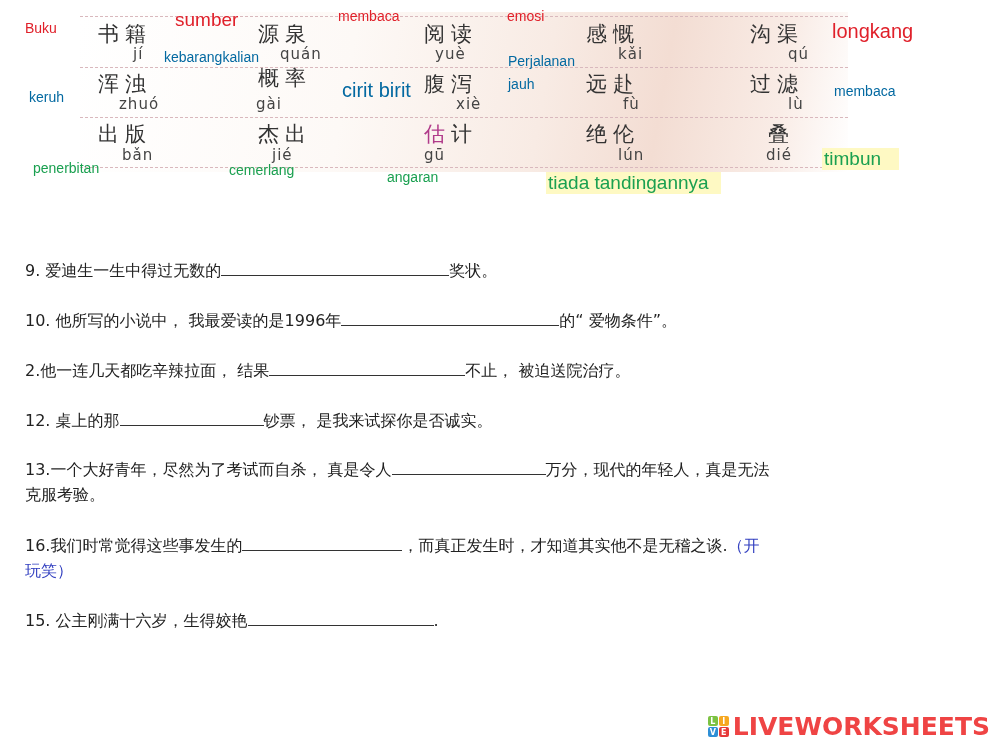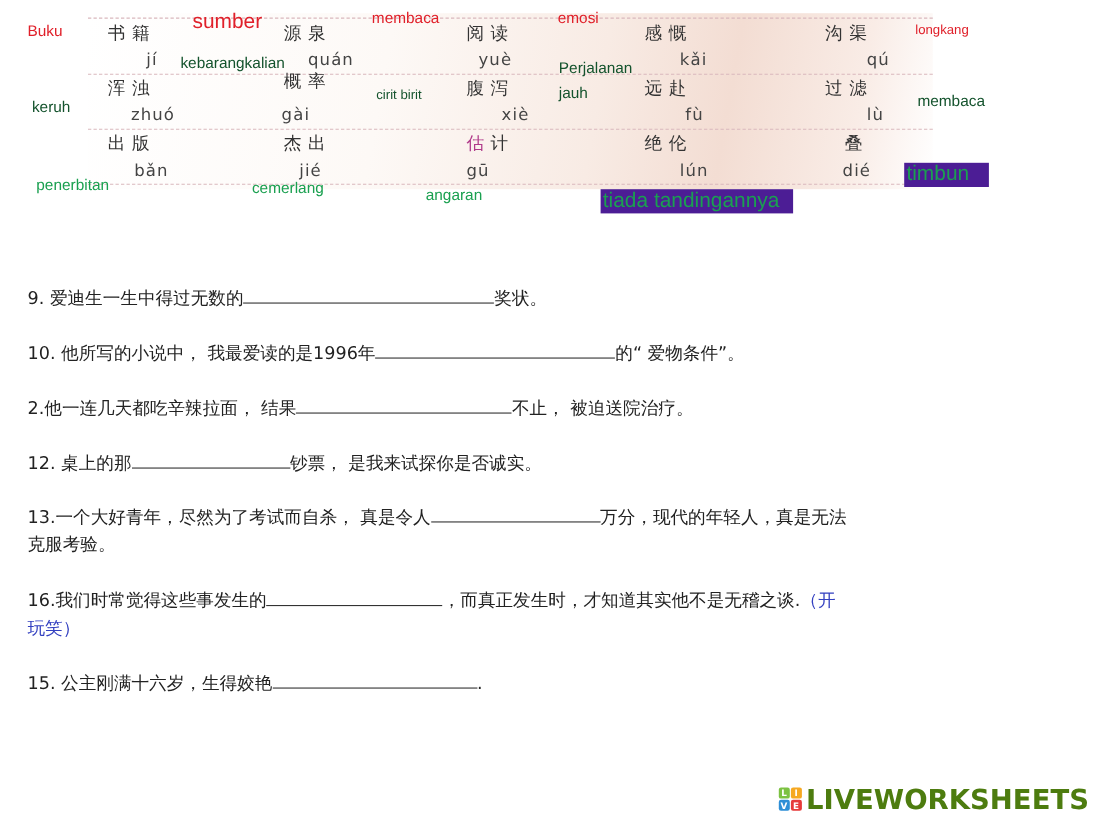--- a/index.html
+++ b/index.html
@@ -12,35 +12,35 @@
   .vocab-panel {
     position:absolute; left:80px; top:12px; width:768px; height:160px;
     background:linear-gradient(100deg, #ffffff 0%, #fdf9f6 35%, #f8ebe4 60%, #f3ddd3 75%, #f9ece6 90%, #ffffff 100%);
   }
   .dash-line {
     position:absolute; left:80px; width:768px; height:0;
     border-top:1px dashed #d9b8bd;
   }
   .hz {
     position:absolute; font-family:"DejaVu Serif", serif;
-    font-size:16px; letter-spacing:6px; color:#333; white-space:nowrap;
+    font-size:21px; letter-spacing:6px; color:#333; white-space:nowrap;
   }
   .hz .hl { color:#b03a8a; }
   .py {
     position:absolute; font-family:"DejaVu Sans", sans-serif;
     font-size:15px; color:#444; letter-spacing:1px; white-space:nowrap;
   }
   .lbl { position:absolute; white-space:nowrap; font-family:"Liberation Sans", sans-serif; }
   .red { color:#e0202a; }
-  .blue { color:#14532d; }
+  .blue { color:#0369a1; }
   .green { color:#1aa050; }
   .s13 { font-size:14px; }
-  .s15 { font-size:12px; }
+  .s15 { font-size:20px; }
   .s18 { font-size:19px; }
-  .bg-chip { background:#4c1d95; padding:0 12px 0 2px; }
+  .bg-chip { background:#fef9c3; padding:0 12px 0 2px; }
 
   .questions { position:absolute; left:25px; top:258px; width:930px; }
   .q {
     position:absolute; left:0; font-family:"DejaVu Sans", sans-serif;
     font-size:16px; color:#222; line-height:25px; white-space:nowrap;
   }
   .blank {
     display:inline-block; border-bottom:1.5px solid #333; height:16px; vertical-align:baseline;
   }
   .blue-note { color:#3340c0; }
@@ -48,21 +48,21 @@
   .logo {
     position:absolute; right:10px; bottom:8px; display:flex; align-items:center; gap:2px;
   }
   .logo-grid { display:grid; grid-template-columns:10px 10px; grid-template-rows:10px 10px; gap:1px; margin-right:2px; }
   .logo-grid span {
     font-size:8px; font-weight:bold; color:#fff; font-family:"DejaVu Sans", sans-serif;
     display:flex; align-items:center; justify-content:center; border-radius:2px;
   }
   .logo-text {
     font-family:"DejaVu Sans", sans-serif; font-weight:bold; font-size:25px;
-    color:#4d7c0f; letter-spacing:0px;
+    color:#ef4444; letter-spacing:0px;
   }
 </style>
 </head>
 <body>
 
 <div class="vocab-panel"></div>
 <div class="dash-line" style="top:16px"></div>
 <div class="dash-line" style="top:67px"></div>
 <div class="dash-line" style="top:117px"></div>
 <div class="dash-line" style="top:167px"></div>

